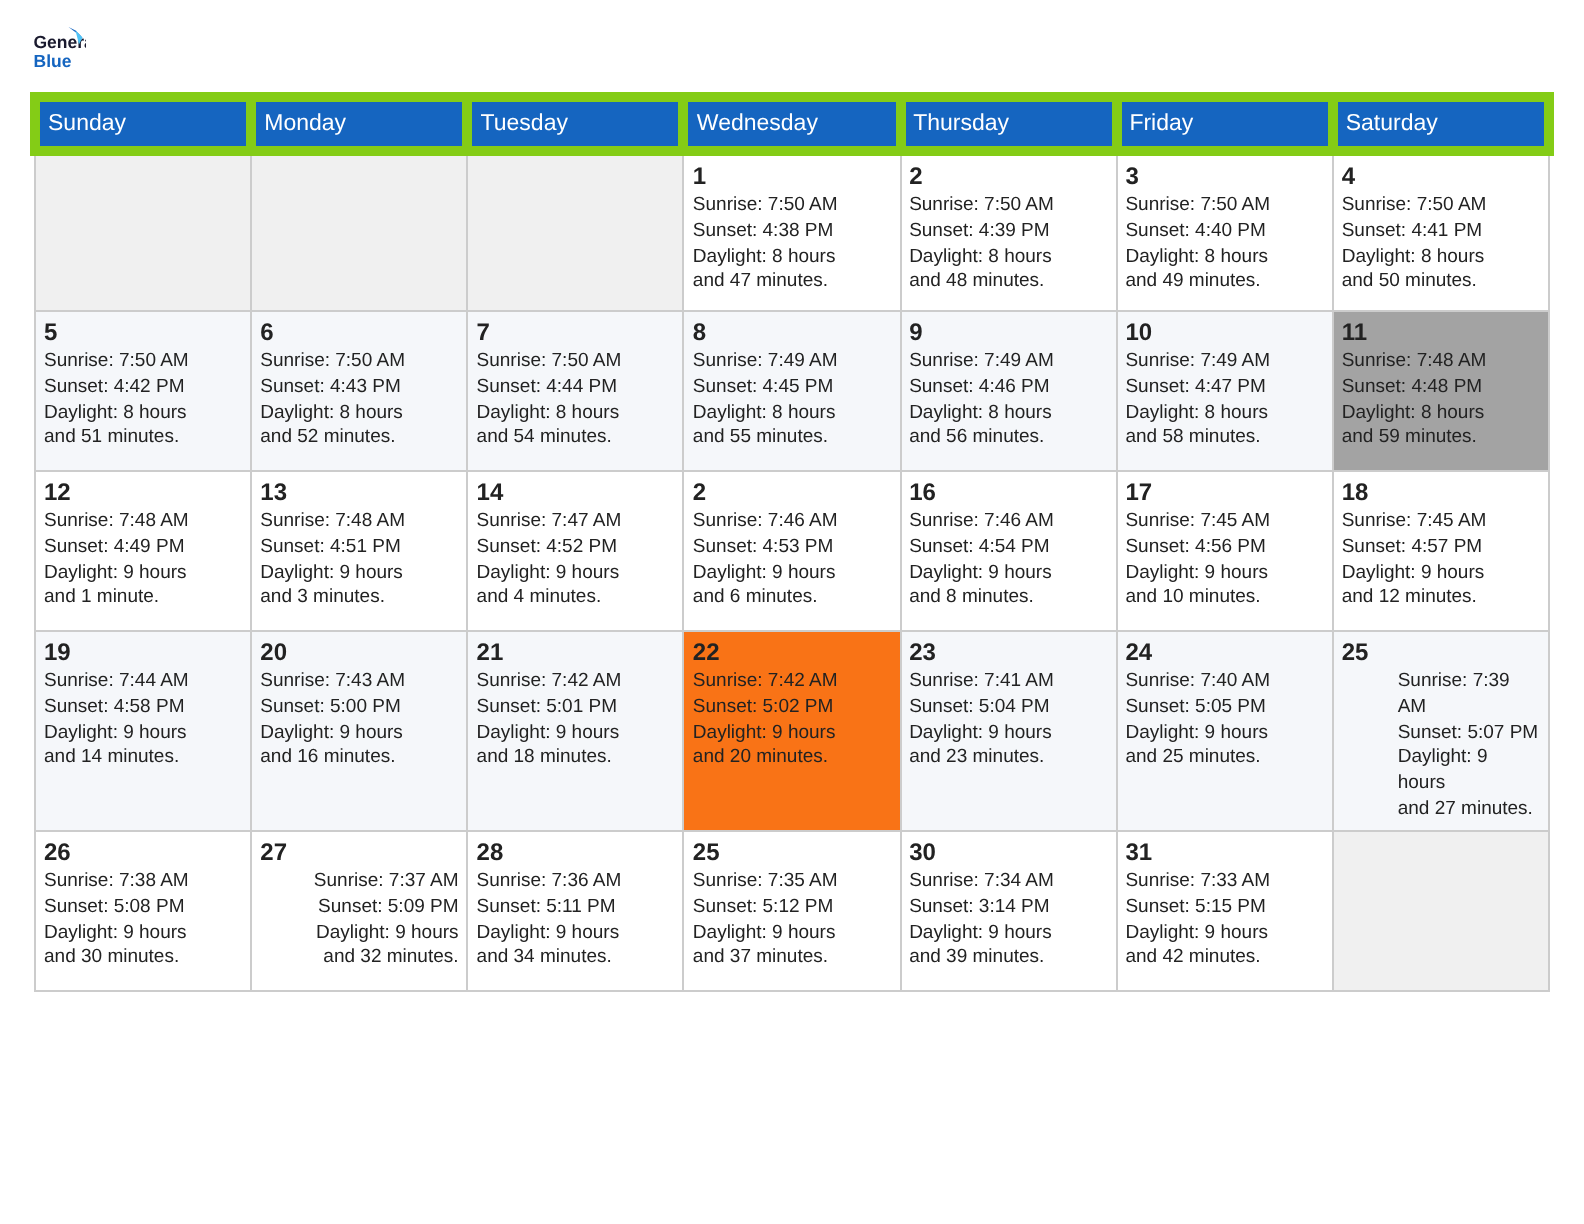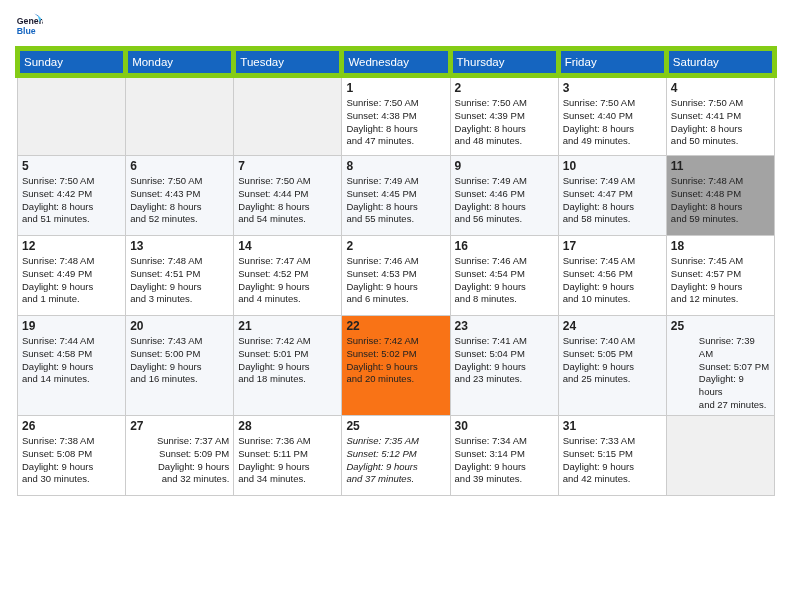--- a/index.html
+++ b/index.html
@@ -323,21 +323,21 @@
           </td>
           <td>
             <span class="day-number">28</span>
             <div class="day-info" style="white-space: pre-line;">Sunrise: 7:36 AM
 Sunset: 5:11 PM
 Daylight: 9 hours
 and 34 minutes.</div>
           </td>
           <td>
             <span class="day-number">25</span>
-            <div class="day-info" style="white-space: pre-line; font-style: italic;">Sunrise: 7:35 AM
+            <div class="day-info" style="white-space: pre-line;">Sunrise: 7:35 AM
 Sunset: 5:12 PM
 Daylight: 9 hours
 and 37 minutes.</div>
           </td>
           <td>
             <span class="day-number">30</span>
             <div class="day-info" style="white-space: pre-line;">Sunrise: 7:34 AM
 Sunset: 3:14 PM
 Daylight: 9 hours
 and 39 minutes.</div>

